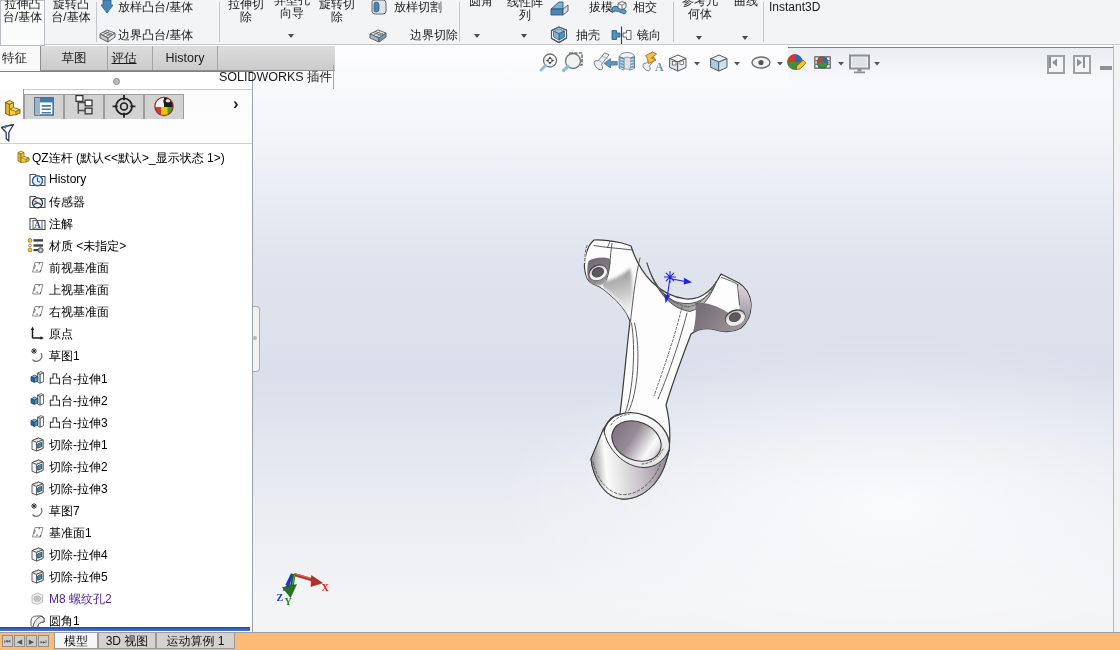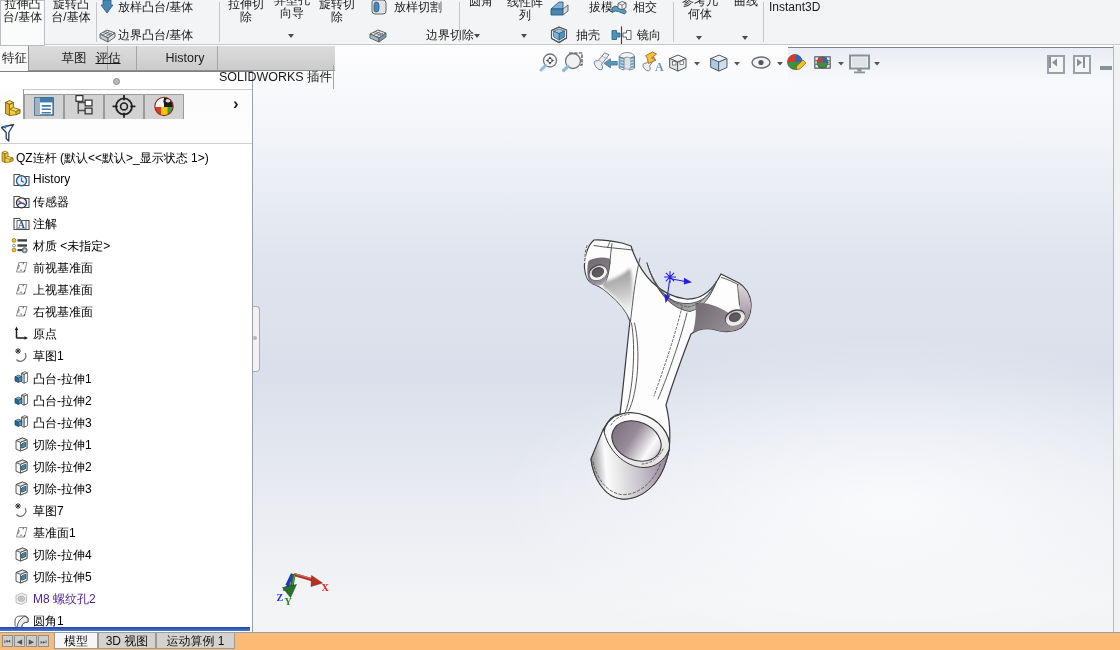--- a/index.html
+++ b/index.html
@@ -19,21 +19,21 @@
 #viewport{z-index:0;left:252px;top:46px;width:861px;height:587px;background:radial-gradient(ellipse 560px 240px at 74% 78%, rgba(255,255,255,0.75), rgba(255,255,255,0) 70%),linear-gradient(180deg,#fdfdfe 0%,#f3f5f9 14%,#e0e4ee 36%,#dadfeb 56%,#eaecf2 78%,#f3f4f6 95%,#f2f3f5 100%);border-left:1px solid #9aa0a5;box-sizing:border-box;}
 #topline{z-index:1;left:788px;top:47px;width:332px;height:1px;background:#818181;}
 #toprightfill{z-index:1;left:788px;top:48px;width:332px;height:36px;background:linear-gradient(180deg,#e9ecf2,rgba(240,242,246,0));}
 #rightstrip{z-index:2;left:1113px;top:46px;width:7px;height:587px;background:#f1f2f4;border-left:1px solid #b7babd;box-sizing:border-box;}
 
 #leftpanel{z-index:2;left:0;top:71px;width:253px;height:558px;background:#ffffff;border-top:1px solid #808080;border-right:1px solid #9aa0a5;box-sizing:border-box;}
 #ptabs{position:absolute;left:0;top:17px;width:252px;height:31px;background:#fcfcfc;border-top:1px solid #c9c9c9;border-bottom:1px solid #a8a8a8;box-sizing:border-box;}
 .ptab{position:absolute;top:4px;width:40px;height:26px;background:#d2d2d2;border:1px solid #9a9a9a;box-sizing:border-box;}
 #pdot{position:absolute;left:113px;top:6px;width:5px;height:5px;border-radius:50%;background:#b9b9b9;border:1px solid #8e8e8e;}
 #filterrow{position:absolute;left:0;top:47px;width:252px;height:25px;background:#fdfdfd;border-bottom:1px solid #cfcfcf;box-sizing:border-box;}
-.trow{position:absolute;left:0;width:236px;height:22px;font-size:12px;color:#000;}
+.trow{position:absolute;left:16px;width:236px;height:22px;font-size:12px;color:#000;}
 .trow span{position:absolute;left:33px;top:4px;white-space:nowrap;}
 .ticon{position:absolute;left:13px;top:3px;width:17px;height:17px;}
 #bluebar{z-index:4;left:0;top:627px;width:250px;height:4px;background:linear-gradient(#1e44ad,#4a7ad2);}
 
 #bottombar{z-index:4;left:0;top:632px;width:1120px;height:34px;background:#fdba74;border-top:1px solid #9e9e9e;border-bottom:1px solid #ababab;box-sizing:border-box;}
 .btab{position:absolute;top:0;height:16px;line-height:16px;font-size:12px;color:#111;text-align:center;background:#d4d2cf;border:1px solid #9a9a9a;border-top:none;box-sizing:border-box;}
 .btab.act{background:#f6f6f6;}
 .navbtn{position:absolute;top:2px;width:11px;height:12px;background:#cfcdc9;border:1px solid #8f8f8f;box-sizing:border-box;color:#555;font-size:7px;line-height:11px;text-align:center;}
 </style>
 </head>
@@ -68,21 +68,21 @@
       <path d="M2 2 Q2 0 5 0 L13 0 Q16 0 16 3 L16 11 Q16 14 13 14 L5 14 Q2 14 2 11 Z" fill="#dfe3e7" stroke="#55585c" stroke-width="0.9"></path>
       <path d="M6 2 Q4 2 4 5 L4 10 Q4 12 6 12 Q9 12 9 9 L9 5 Q9 2 6 2 Z" fill="#4a86b5" stroke="#2c5a7e" stroke-width="0.8"></path>
     </svg>
   <div class="tbtxt" style="left:394px;top:1px;width:80px;text-align:left;">放样切割</div>
   <svg class="abs" style="left:368px;top:26px" width="20" height="18" viewBox="0 0 20 18">
       <path d="M2 8 L10 4 L18 7 L11 12 Z" fill="#e8ebee" stroke="#55585c" stroke-width="0.9"></path>
       <path d="M2 8 L11 12 L11 16 L2 12 Z" fill="#9fb9cd" stroke="#55585c" stroke-width="0.9"></path>
       <path d="M11 12 L18 7 L18 11 L11 16 Z" fill="#6f9cbd" stroke="#55585c" stroke-width="0.9"></path>
       <path d="M5 6.4 L13 9.4 M7 5.4 L15 8.4 M5 9.5 L12 5.8 M8 11 L15 7.4" stroke="#55585c" stroke-width="0.7" fill="none"></path>
     </svg>
-  <div class="tbtxt" style="left:394px;top:29px;width:80px;text-align:right;">边界切除</div>
+  <div class="tbtxt" style="left:394px;top:29px;width:80px;text-align:center;">边界切除</div>
   <div class="tsep" style="left:459px;"></div>
   <div class="tbtxt" style="left:463px;top:-5px;width:36px;">圆角</div>
   <div class="tdrop" style="left:474px;top:34px;"></div>
   <div class="tbtxt" style="left:503px;top:-4px;width:44px;">线性阵
 列</div>
   <div class="tdrop" style="left:521px;top:34px;"></div>
   <svg class="abs" style="left:550px;top:1px" width="20" height="16" viewBox="0 0 20 16">
       <path d="M1 8 L9 1 L13 1 L13 8 Z" fill="#7fb3d6" stroke="#2c5a7e" stroke-width="0.9"></path>
       <path d="M1 8 L13 8 L13 14 L1 14 Z" fill="#4a86b5" stroke="#2c5a7e" stroke-width="0.9"></path>
       <path d="M13 8 L18 4 L18 10 L13 14 Z" fill="#d7dde2" stroke="#55585c" stroke-width="0.9"></path>
@@ -111,23 +111,23 @@
   <div class="tsep" style="left:673px;"></div>
   <div class="tbtxt" style="left:678px;top:-5px;width:44px;">参考几
 何体</div>
   <div class="tdrop" style="left:696px;top:36px;"></div>
   <div class="tbtxt" style="left:728px;top:-5px;width:36px;">曲线</div>
   <div class="tdrop" style="left:742px;top:36px;"></div>
   <div class="tsep" style="left:763px;"></div>
   <div class="tbtxt" style="left:769px;top:1px;width:60px;text-align:left;">Instant3D</div>
 </div>
 <div class="abs" id="tabstrip">
-  <div class="cmtab act" style="left:0;width:29px;">特征</div>
+  <div class="cmtab act" style="left:0;width:41px;">特征</div>
   <div class="cmtab" style="left:41px;width:67px;">草图</div>
-  <div class="cmtab" style="left:80px;width:57px;text-decoration:underline;">评估</div>
+  <div class="cmtab" style="left:96px;width:57px;text-decoration:underline;">评估</div>
   <div class="cmtab" style="left:153px;width:65px;">History</div>
   <div class="cmtab" style="left:218px;width:116px;margin-top:19px;">SOLIDWORKS 插件</div>
 </div>
 <div class="abs" id="viewport"></div>
 <svg class="abs" style="z-index:2;left:536px;top:50px;" width="354" height="28" viewBox="536 50 354 28">
   <g stroke-linecap="round">
     <circle cx="550" cy="60.5" r="6.5" fill="#f6f8f9" stroke="#6e7377" stroke-width="1.3"></circle>
     <path d="M545.5 65.5 L541 70" stroke="#8fbcd4" stroke-width="3"></path>
     <path d="M550 56.5 l-1.8 2.6 h3.6 Z M550 64.5 l-1.8 -2.6 h3.6 Z M546 60.5 l2.6 -1.8 v3.6 Z M554 60.5 l-2.6 -1.8 v3.6 Z" fill="#3c3c3c"></path>
     <rect x="570" y="53" width="12" height="12" fill="none" stroke="#3c3c3c" stroke-width="1.2" stroke-dasharray="2.6 2"></rect>

